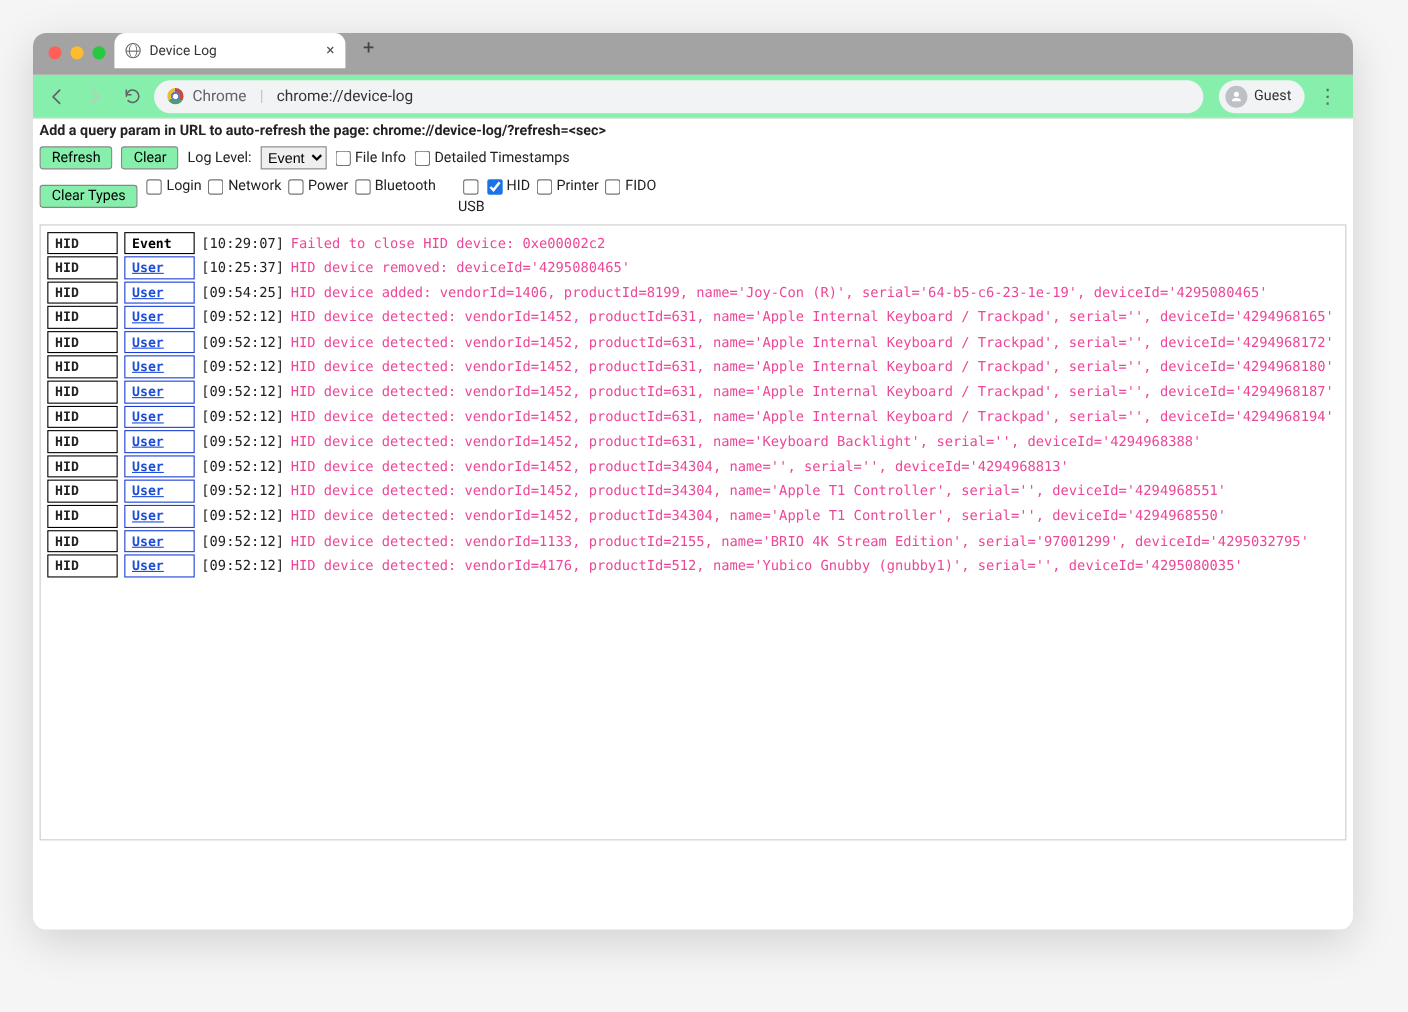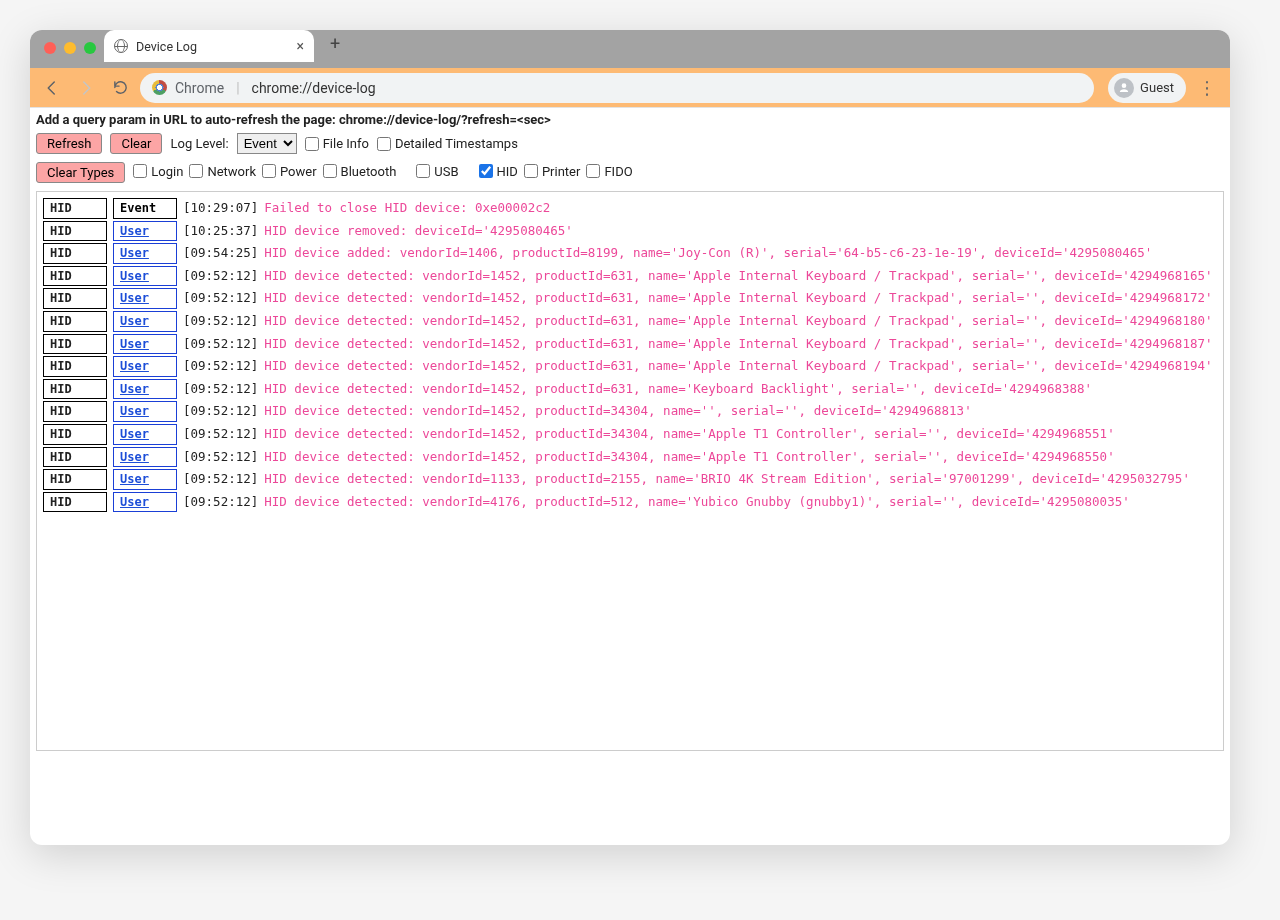--- a/index.html
+++ b/index.html
@@ -68,21 +68,21 @@
   }
   .tab .close-x {
     margin-left: auto; font-size: 14px; color: #555; cursor: pointer;
   }
   .new-tab-btn {
     width: 26px; height: 26px; display: flex; align-items: center; justify-content: center;
     font-size: 18px; color: #444; cursor: pointer; margin-left: 8px; margin-bottom: 2px;
   }
   .toolbar {
     height: 40px;
-    background: #fdba74;
+    background: #86efac;
     display: flex;
     align-items: center;
     padding: 0 8px;
     gap: 6px;
     border-bottom: 1px solid #e3e3e3;
   }
   .nav-btn {
     width: 28px; height: 28px; display: flex; align-items: center; justify-content: center;
     color: #5f6368; font-size: 18px; cursor: pointer; border-radius: 50%;
   }
@@ -136,21 +136,21 @@
     padding: 2px 6px 6px 6px;
     display: flex;
     align-items: center;
     gap: 8px;
     flex-wrap: wrap;
   }
   .btn {
     font-family: inherit;
     font-size: 13px;
     padding: 2px 10px;
-    background: #fca5a5;
+    background: #86efac;
     border: 1px solid #888;
     border-radius: 3px;
     cursor: pointer;
   }
   .lbl { font-size: 13px; }
   select.loglevel {
     font-size: 13px; border: 1px solid #888; background: #efefef; padding: 1px 2px;
   }
   .chk {
     display: inline-flex; align-items: center; gap: 4px; font-size: 13px;
@@ -274,21 +274,21 @@
             <span>Login</span>
           </label><label class="chk" style="margin-right: 6px;">
             <input type="checkbox" style="">
             <span>Network</span>
           </label><label class="chk" style="margin-right: 6px;">
             <input type="checkbox" style="">
             <span>Power</span>
           </label><label class="chk" style="margin-right: 20px;">
             <input type="checkbox" style="">
             <span>Bluetooth</span>
-          </label><label class="chk" style="margin-right: 20px;">
+          </label><label class="chk" style="margin-right: 2px; flex-direction: column;">
             <input type="checkbox" style="">
             <span>USB</span>
           </label><label class="chk" style="margin-right: 6px;">
             <input type="checkbox" checked="" style="accent-color: rgb(26, 115, 232);">
             <span>HID</span>
           </label><label class="chk" style="margin-right: 6px;">
             <input type="checkbox" style="">
             <span>Printer</span>
           </label><label class="chk" style="margin-right: 6px;">
             <input type="checkbox" style="">

